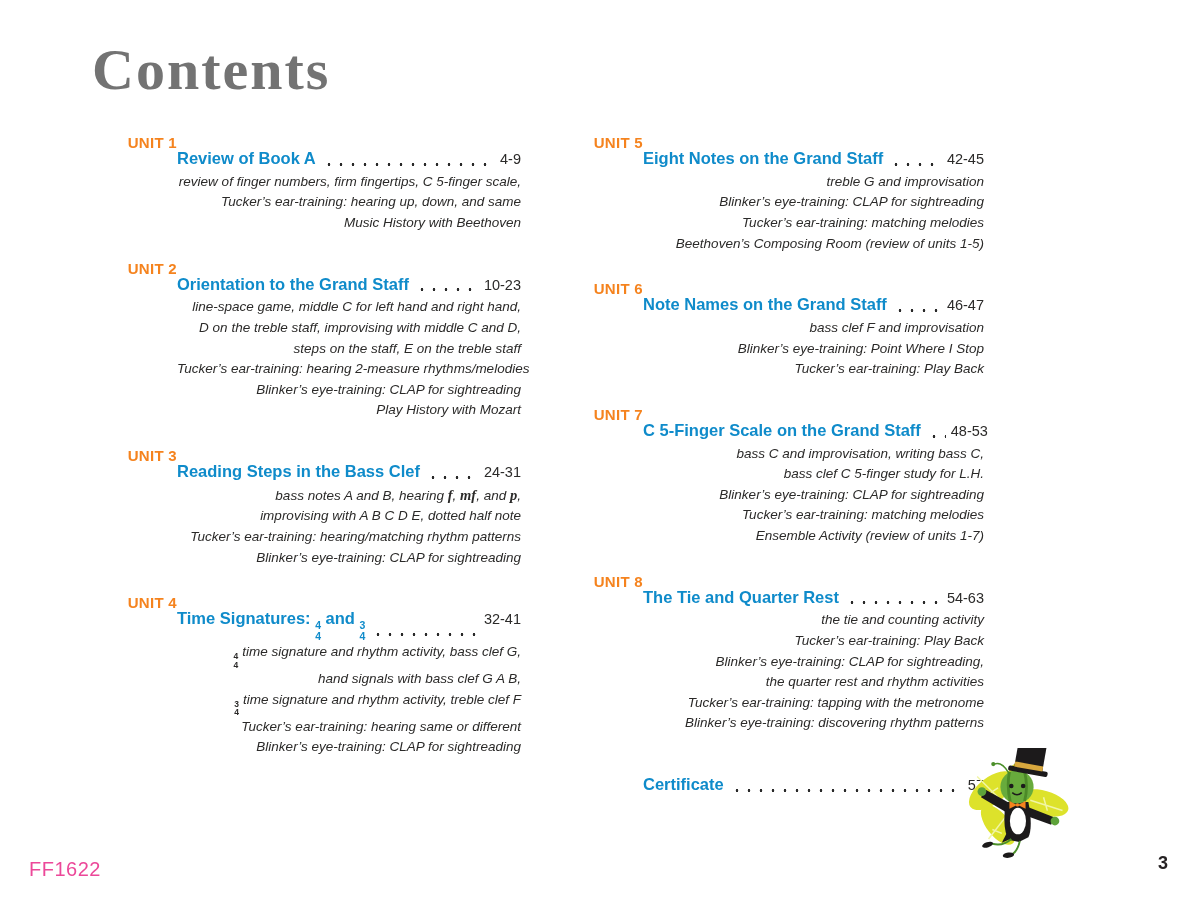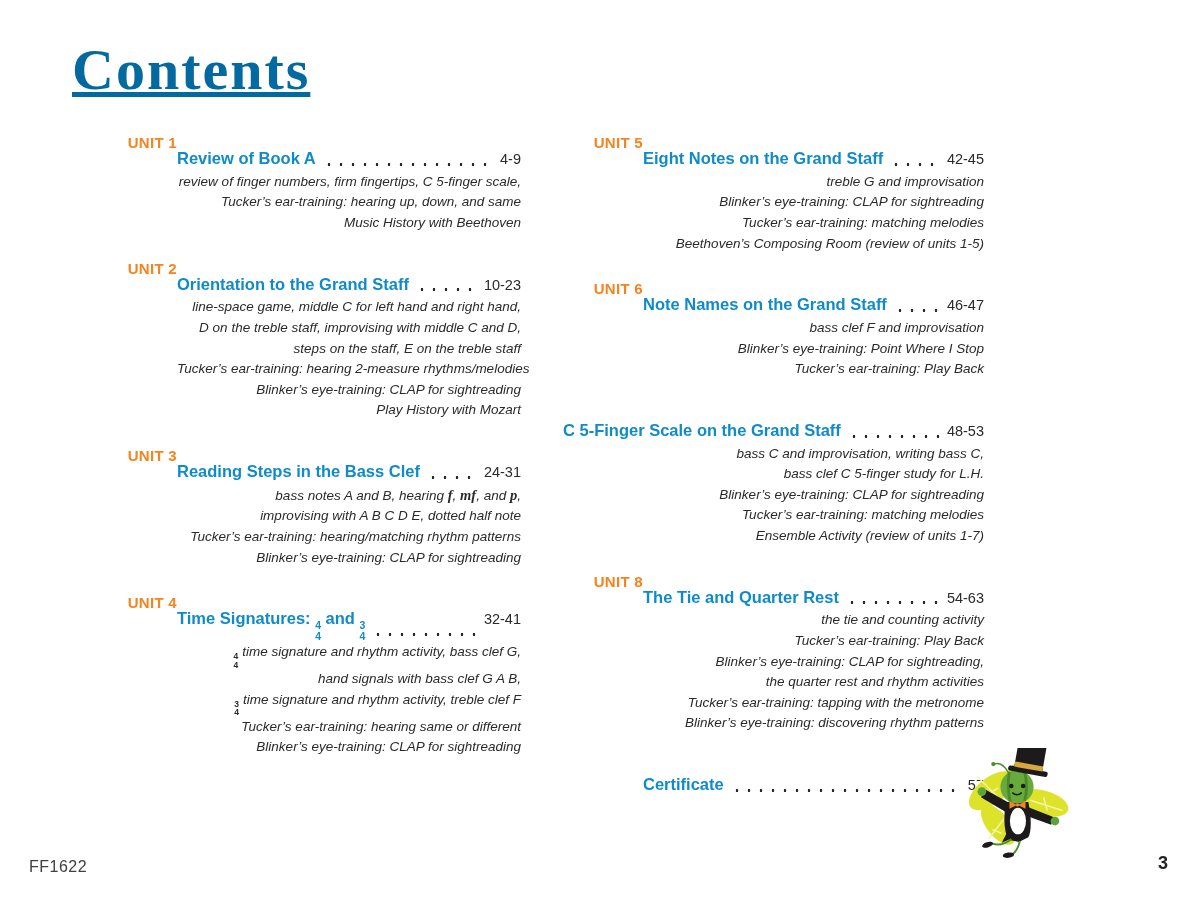--- a/index.html
+++ b/index.html
@@ -8,23 +8,23 @@
     --ink:#231F20;
     --desc:#2B2A29;
   }
   *{margin:0;padding:0;box-sizing:border-box;}
   html,body{background:#ffffff;}
   body{
     width:1200px;height:900px;position:relative;overflow:hidden;
     font-family:"Liberation Sans",sans-serif;color:var(--ink);
   }
   .page-title{
-    position:absolute;left:72px;top:36px;
+    position:absolute;left:92px;top:36px;
     font-family:"Liberation Serif",serif;font-weight:700;
-    font-size:58px;letter-spacing:2px;color:#0369a1;text-decoration:underline;
+    font-size:58px;letter-spacing:2px;color:#737373;
   }
   .columns{
     position:absolute;left:97px;top:132px;display:flex;gap:42px;
   }
   .col-left{width:424px;}
   .col-right{width:421px;}
   .unit-block{display:flex;margin-bottom:24px;text-align:right;}
   .unit-label{
     flex:0 0 80px;color:var(--orange);font-weight:700;
     font-size:15px;letter-spacing:0.3px;padding-top:2px;
@@ -55,21 +55,21 @@
   }
   .title-frac span{display:block;}
   .desc-frac{
     display:inline-flex;flex-direction:column;align-items:center;
     font-size:8.5px;line-height:1;font-weight:700;font-style:normal;
     vertical-align:-3px;margin-right:4px;color:var(--desc);
   }
   .cert-block{display:flex;margin-top:2px;}
   .cert-spacer{flex:0 0 80px;}
   .footer-code{
-    position:absolute;left:29px;top:858px;font-size:16px;letter-spacing:0.5px;color:#404040;
+    position:absolute;left:29px;top:858px;font-size:20px;letter-spacing:0.5px;color:#ec4899;
   }
   .page-number{
     position:absolute;left:1158px;top:853px;font-size:18px;font-weight:700;color:#262223;
   }
   .mascot{position:absolute;left:960px;top:748px;}
 </style>
 </head>
 <body>
 
 <h1 class="page-title">Contents</h1>
@@ -181,20 +181,21 @@
           <span class="leader"></span>
           <span class="pages">46-47</span>
         </div>
         <div class="desc-line">bass clef F and improvisation</div>
         <div class="desc-line">Blinker’s eye-training: Point Where I Stop</div>
         <div class="desc-line">Tucker’s ear-training: Play Back</div>
       </div>
     </div>
 
     <div class="unit-block">
+      <div class="unit-label">UNIT 7</div>
       <div class="unit-content">
         <div class="title-line">
           <span class="unit-title">C 5-Finger Scale on the Grand Staff</span>
           <span class="leader"></span>
           <span class="pages">48-53</span>
         </div>
         <div class="desc-line">bass C and improvisation, writing bass C,</div>
         <div class="desc-line">bass clef C 5-finger study for L.H.</div>
         <div class="desc-line">Blinker’s eye-training: CLAP for sightreading</div>
         <div class="desc-line">Tucker’s ear-training: matching melodies</div>

